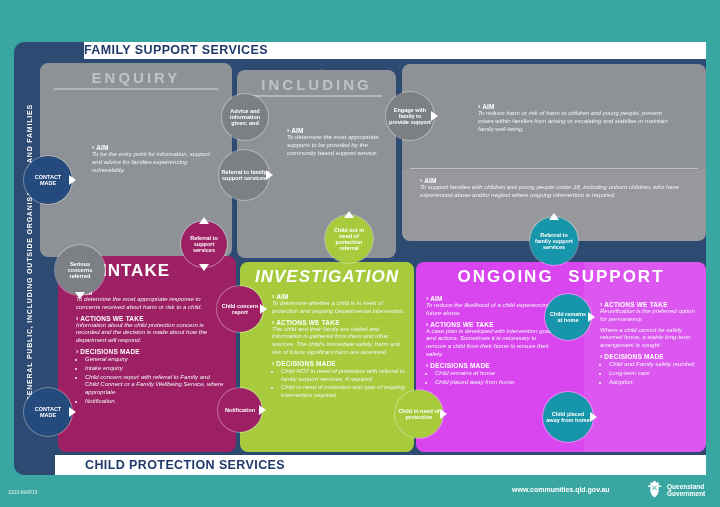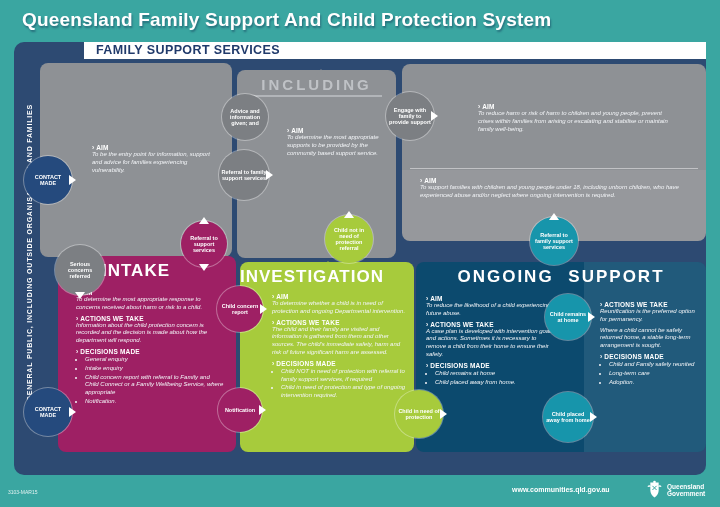--- a/index.html
+++ b/index.html
@@ -10,21 +10,21 @@
   .title{
     position:absolute; left:22px; top:9px; font-size:19px; font-weight:bold; color:#fff;
     letter-spacing:.2px; text-shadow:1px 2px 2px rgba(15,45,80,.45);
   }
   .main-navy{ position:absolute; left:14px; top:42px; width:692px; height:433px;
     background:#2d4a72; border-radius:10px; }
   .band{ position:absolute; background:#fff; }
   .band-top{ left:84px; top:42px; width:622px; height:17px; }
   .band-bottom{ left:55px; top:455px; width:651px; height:20px; }
   .band-heading{ font-size:12.5px; font-weight:bold; color:#203a6b; letter-spacing:.4px; }
-  .band-top .band-heading{ margin-left:12px; line-height:17px; }
+  .band-top .band-heading{ margin-left:0; line-height:17px; }
   .band-bottom .band-heading{ margin-left:30px; line-height:20px; }
   .sidebar{ position:absolute; left:15px; top:56px; width:28px; height:394px;
     display:flex; align-items:center; justify-content:center; }
   .sidebar span{
     writing-mode:vertical-rl; transform:rotate(180deg);
     font-size:7px; font-weight:bold; color:#fff; letter-spacing:.8px; white-space:nowrap;
   }
   .panel{ position:absolute; border-radius:8px; }
   .gray{ background:#8e9195; }
   #enquiry{ left:40px; top:63px; width:192px; height:194px; }
@@ -35,26 +35,26 @@
   #fs-lower{ position:absolute; left:0; top:106px; width:100%; height:71px;
     background:rgba(255,255,255,.07); border-radius:0 0 8px 8px; }
   #fs-divider{ position:absolute; left:8px; top:104px; width:288px; height:1px;
     background:rgba(255,255,255,.45); }
   .gh{ margin:6px 14px 0; text-align:center; font-size:15px; font-weight:bold;
     color:#bfc2c6; letter-spacing:3px; border-bottom:2px solid #b2b5b9; padding-bottom:2px; }
   #intake{ left:58px; top:256px; width:178px; height:196px; background:#9e2064; }
   #investigation{ left:240px; top:262px; width:174px; height:190px; background:#a7cb3c; }
   #investigation::before{ content:""; position:absolute; top:-7px; left:82px;
     border:6px solid transparent; border-bottom:8px solid #a7cb3c; }
-  #ongoing{ left:416px; top:262px; width:290px; height:190px; background:#0c4a6e; }
+  #ongoing{ left:416px; top:262px; width:290px; height:190px; background:#d946ef; }
   #ongoing-right-bg{ position:absolute; right:0; top:0; width:122px; height:100%;
     background:rgba(255,255,255,.09); border-radius:0 8px 8px 0; }
   .ch{ font-size:17px; font-weight:bold; color:#fff; letter-spacing:1px; }
   #intake .ch{ position:absolute; left:44px; top:5px; }
-  #investigation .ch{ margin-top:5px; text-align:left; }
+  #investigation .ch{ margin-top:5px; text-align:center;font-style:italic; }
   #ongoing .ch{ position:absolute; top:5px; width:100%; text-align:center; word-spacing:8px; letter-spacing:2px; }
   .blk{ position:absolute; }
   .lbl{ font-size:6.5px; font-weight:bold; color:#fff; margin-top:3px; letter-spacing:.2px; }
   .body{ font-size:6px; font-style:italic; color:#f3f5f8; line-height:1.3; }
   .blist{ margin:1px 0 0; padding-left:9px; list-style:disc; }
   .blist li{ margin-bottom:1px; }
   .circle{ position:absolute; border-radius:50%; color:#fff; display:flex; align-items:center;
     justify-content:center; text-align:center; font-weight:bold; font-size:5.5px; line-height:1.12;
     box-shadow:0 0 0 1px rgba(255,255,255,.35); }
   .circle span{ width:90%; }
@@ -72,33 +72,33 @@
   .doc-code{ position:absolute; left:8px; top:489px; font-size:5px; color:rgba(255,255,255,.85); }
   .footer-url{ position:absolute; left:512px; top:486px; font-size:7px; font-weight:bold; color:#fff; }
   .gov-logo{ position:absolute; left:646px; top:480px; display:flex; align-items:center; gap:4px; }
   .gov-logo .gtxt{ font-size:6.5px; font-weight:bold; color:#fff; line-height:1.15; }
 </style>
 </head>
 <body>
 
 <div class="page">
 
-  <div class="title">Queensland Family Support And Child Protection System</div>
 
   <div class="main-navy"></div>
 
   <div class="band band-top">
     <div class="band-heading">FAMILY SUPPORT SERVICES</div>
   </div>
 
   <div class="sidebar">
     <span>GENERAL PUBLIC, INCLUDING OUTSIDE ORGANISATIONS AND FAMILIES</span>
   </div>
 
   <div class="panel gray" id="enquiry">
+    <div class="gh">ENQUIRY</div>
     <div class="blk" style="left:52px; top:78px; width:124px;">
       <div class="lbl">› AIM</div>
       <div class="body">To be the entry point for information, support and advice for families experiencing vulnerability.</div>
     </div>
   </div>
 
   <div class="panel gray" id="assessment">
     <div class="gh">INCLUDING</div>
     <div class="blk" style="left:50px; top:54px; width:102px;">
       <div class="lbl">› AIM</div>
@@ -214,20 +214,23 @@
   <div class="circle c-teal pt-u" style="left:530px; top:217px; width:48px; height:48px;">
     <span>Referral to family support services</span>
   </div>
   <div class="circle c-teal pt-r" style="left:545px; top:294px; width:46px; height:46px;">
     <span>Child remains at home</span>
   </div>
   <div class="circle c-teal pt-r" style="left:543px; top:392px; width:50px; height:50px;">
     <span>Child placed away from home</span>
   </div>
 
+  <div class="band band-bottom">
+    <div class="band-heading">CHILD PROTECTION SERVICES</div>
+  </div>
 
   <div class="doc-code">3103-MAR15</div>
   <div class="footer-url">www.communities.qld.gov.au</div>
   <div class="gov-logo">
     <svg width="17" height="20" viewBox="0 0 20 24">
       <path d="M5 3 L15 3 L15 12 Q15 18 10 21 Q5 18 5 12 Z" fill="#ffffff"></path>
       <circle cx="10" cy="2.5" r="1.6" fill="#ffffff"></circle>
       <path d="M2 8 Q4 6 5 8 M18 8 Q16 6 15 8" stroke="#ffffff" stroke-width="1.4" fill="none"></path>
       <path d="M7.5 7 L12.5 12 M12.5 7 L7.5 12" stroke="#3aa6a1" stroke-width="1.2"></path>
     </svg>

